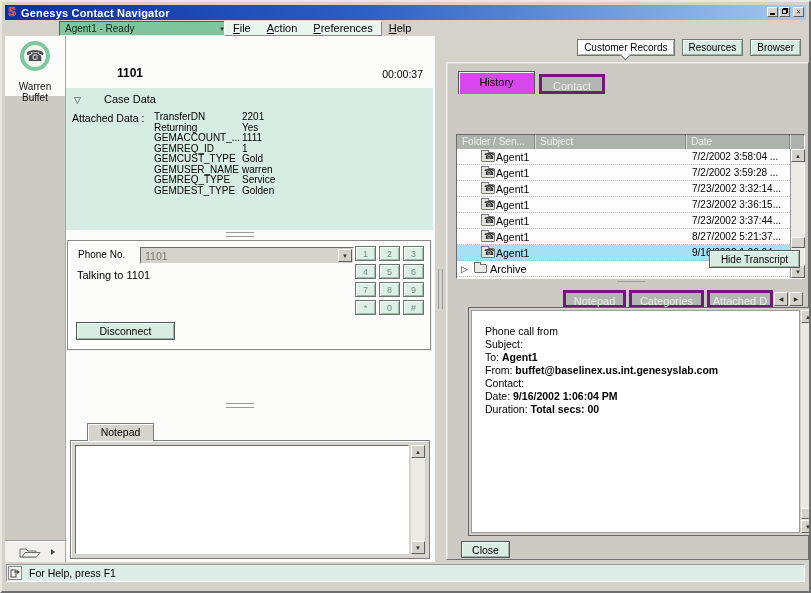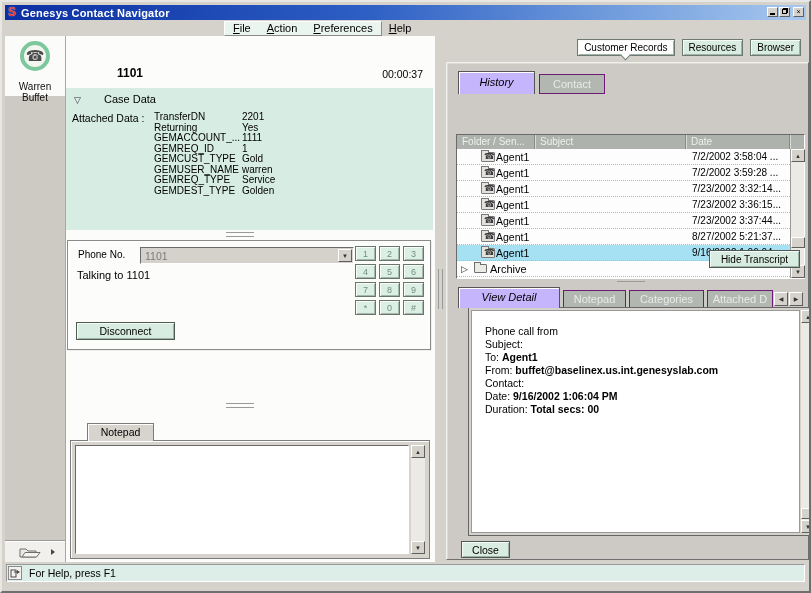--- a/index.html
+++ b/index.html
@@ -128,23 +128,23 @@
   
   .v-splitter{ position:absolute; left:433px; top:34px; width:11px; bottom:29px; background:#d5d2cc; }
   .v-handle{ position:absolute; left:3px; top:233px; width:5px; height:40px;
     border-left:1px solid #9a9a9a; border-right:1px solid #9a9a9a; }
 
   
   .right-panel{ position:absolute; left:444px; top:60px; width:363px; bottom:31px;
     background:#cdcac5; border:1px solid; border-color:#f2f0ec #6f6f6f #6f6f6f #f2f0ec;
     box-shadow:inset 1px 1px 0 #dedbd6; }
   .tab{ position:absolute; font-size:11px; text-align:center; }
-  .tab.active{ background:#c4b5fd; border:1px solid #555; border-bottom:none; z-index:3;
-    box-shadow:inset 1px 1px 0 #fff;font-style:italic; }
-  .tab.inactive{ background:#b2b7b2; border:1px solid #701a75; color:#e8ece8; z-index:1; }
+  .tab.active{ background:#d946ef; border:1px solid #555; border-bottom:none; z-index:3;
+    box-shadow:inset 1px 1px 0 #fff; }
+  .tab.inactive{ background:#b2b7b2; border:3px solid #701a75; color:#e8ece8; z-index:1; }
   .t-history{ left:11px; top:8px; width:77px; height:23px; line-height:20px; }
   .t-contact{ left:92px; top:11px; width:66px; height:20px; line-height:18px; }
 
   .hist-table{ position:absolute; left:9px; top:31px; width:349px; height:145px; background:#fdfdfd;
     border:1px solid; border-color:#6a6a6a #ffffff #ffffff #6a6a6a; z-index:2;margin-top:40px; }
   .ht-header{ position:absolute; left:0; top:0; right:0; height:14px; background:#adb2ad; display:flex; }
   .ht-cell{ font-size:10px; color:#eef2ee; padding:1px 0 0 5px;
     border-right:1px solid #888; box-shadow:1px 0 0 #d8ddd8; }
   .ht-c1{ width:78px; } .ht-c2{ width:151px; } .ht-c3{ width:104px; }
   .ht-rows{ position:absolute; left:0; top:14px; right:14px; bottom:0; }
@@ -215,20 +215,24 @@
       <span class="win-btn">
           <span class="glyph-min"></span>
         </span>
       <span class="win-btn">
           <span class="glyph-restore"></span>
         </span>
       <span class="win-btn close">×</span>
     </span>
   </div>
 
+  <div class="agent-dd">
+    <span>Agent1 - Ready</span>
+    <span class="dd-arrow">▼</span>
+  </div>
   <div class="menubar">
     <span class="menu-item">File</span>
     <span class="menu-item">Action</span>
     <span class="menu-item">Preferences</span>
     <span class="menu-item">Help</span>
   </div>
 
   <div class="tb-left">
     <span class="tb-btn">
         <span class="tb-abc">abc</span>
@@ -436,21 +440,20 @@
       <div class="vscroll ht-scroll">
         <span class="sb-btn sb-up">▲</span>
         <span class="sb-thumb ht-thumb"></span>
         <span class="sb-btn sb-down">▼</span>
       </div>
     </div>
 
     <span class="hide-transcript">Hide Transcript</span>
     <div class="h-splitter sp3"></div>
 
-    <span class="tab active t-viewdetail">View Detail</span>
     <span class="tab inactive t-notepad2">Notepad</span>
     <span class="tab inactive t-categories">Categories</span>
     <span class="tab inactive t-attached">Attached D</span>
     <span class="tab-arrow ta-left">◀</span>
     <span class="tab-arrow ta-right">▶</span>
 
     <div class="detail-box">
       <div class="detail-inner">
         <div class="dl-line"><span>Phone call from</span> <span class="v"></span></div>
         <div class="dl-line"><span>Subject:</span> <span class="v"></span></div>

